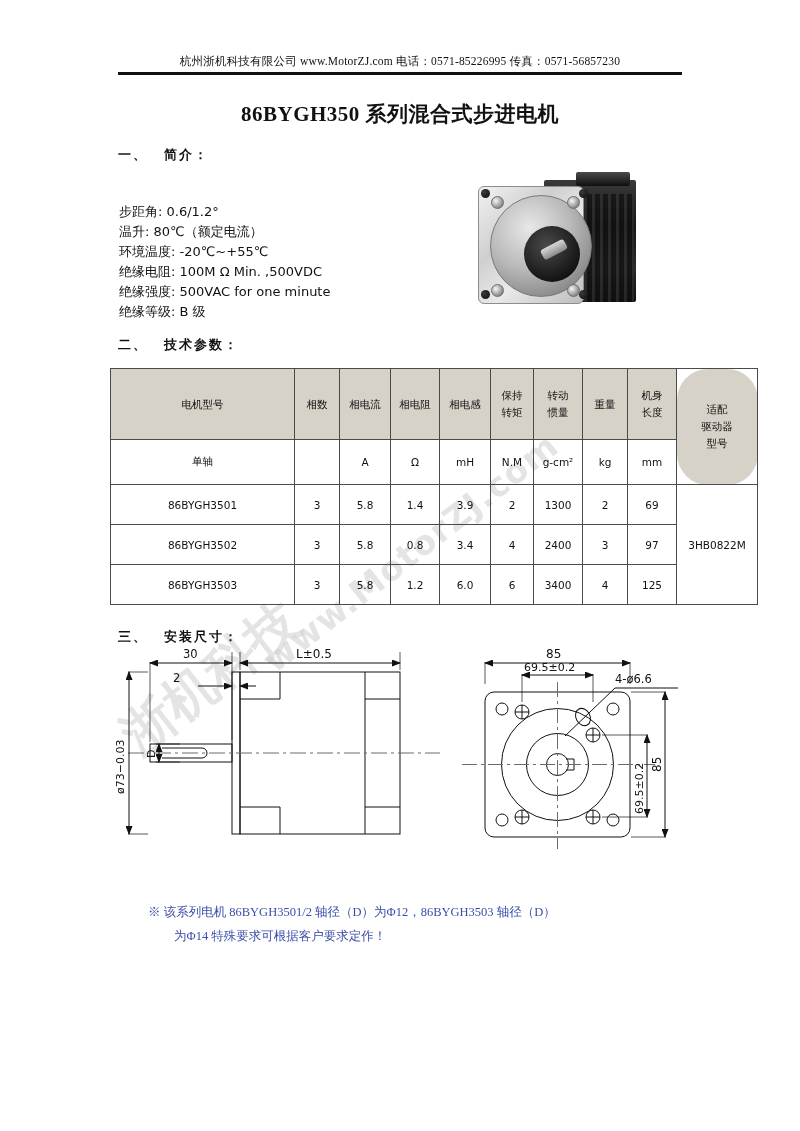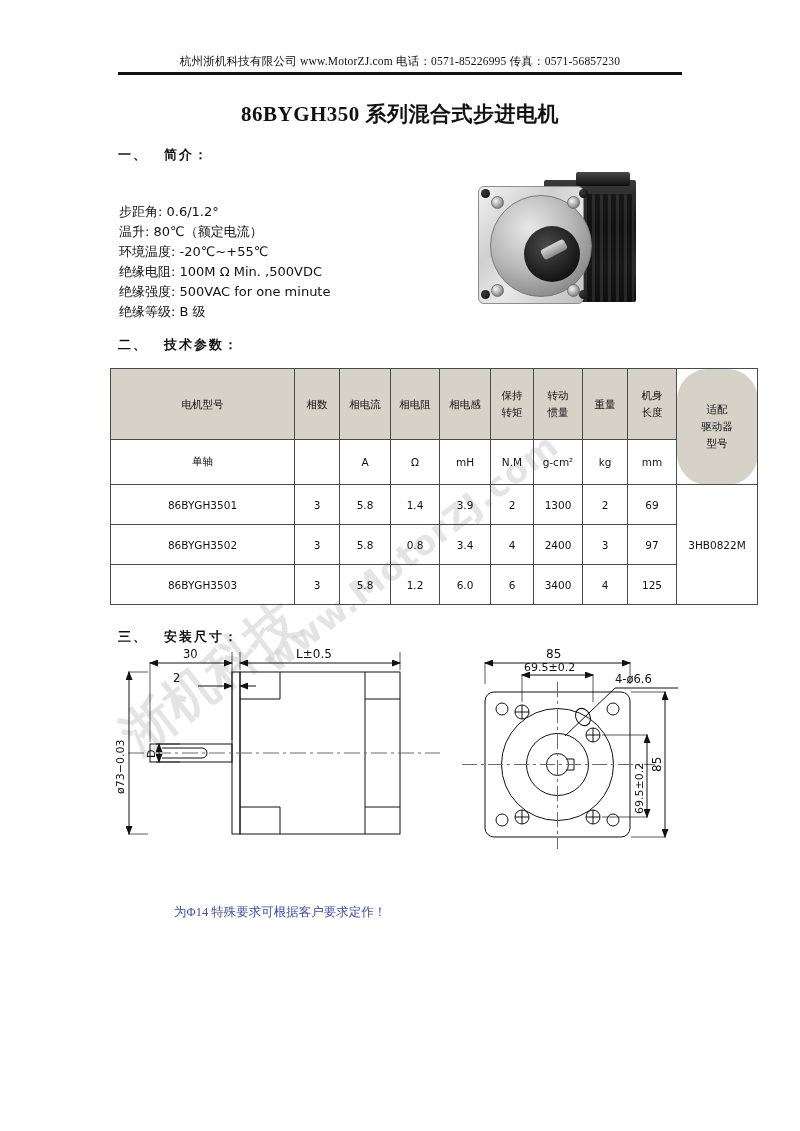--- a/index.html
+++ b/index.html
@@ -419,16 +419,17 @@
       <g stroke="#111" stroke-width="1" fill="none">
         <line x1="455" y1="92" x2="505" y2="44"></line>
         <line x1="505" y1="44" x2="568" y2="44"></line>
       </g>
       <text x="505" y="39" font-size="11.5" font-family="DejaVu Sans, sans-serif" fill="#111">4-ø6.6</text>
     </svg>
   </div>
 
 
   <div class="note">
+    <span>※  该系列电机 86BYGH3501/2 轴径（D）为Φ12，86BYGH3503 轴径（D）</span>
     <span class="l2">为Φ14 特殊要求可根据客户要求定作！</span>
   </div>
 
 </div>
 
 </body></html>

